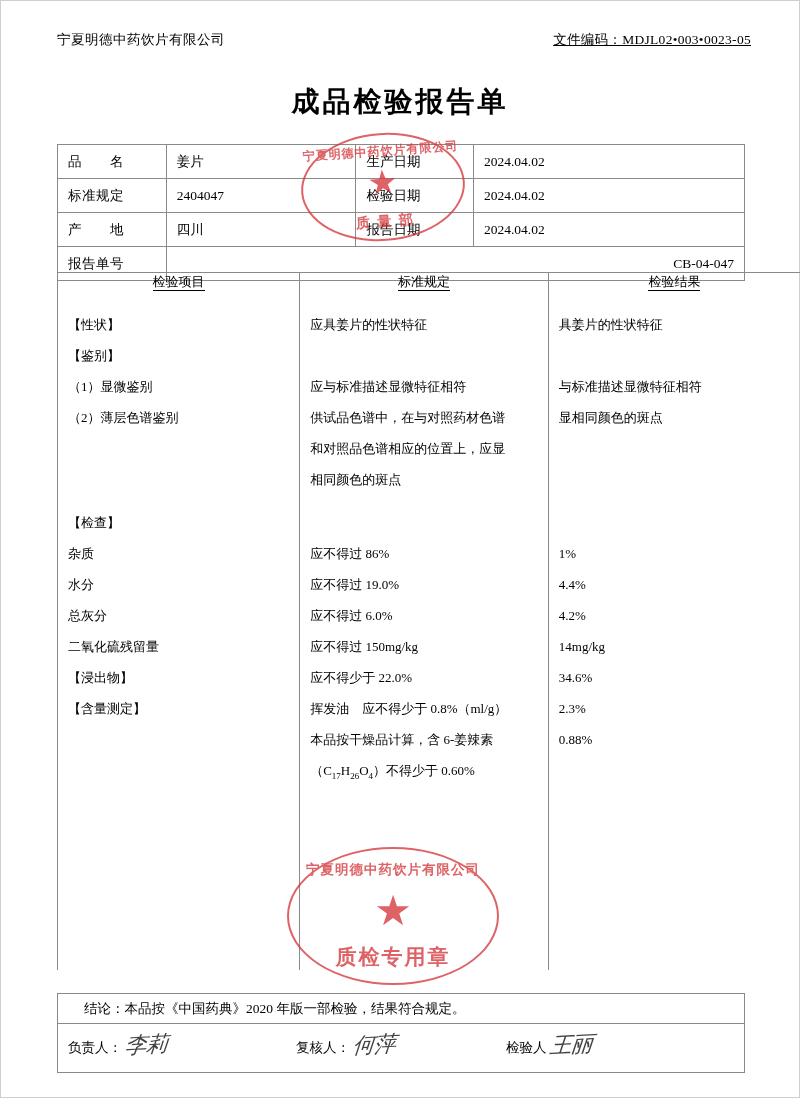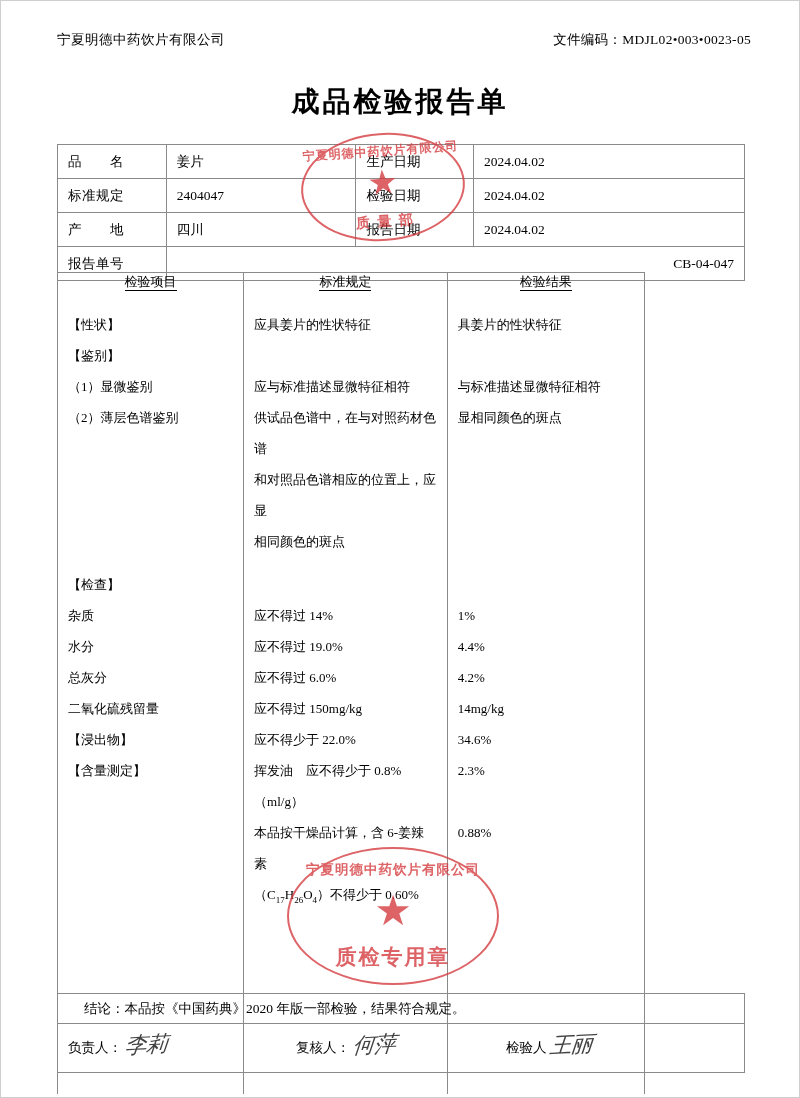--- a/index.html
+++ b/index.html
@@ -31,20 +31,21 @@
     justify-content: space-between;
     align-items: baseline;
     font-size: 13.5px;
   }
   .company-name {
     letter-spacing: 0.5px;
   }
   .doc-code {
     letter-spacing: 0.3px;
     white-space: nowrap;
+    text-decoration: underline;
   }
   .title {
     position: absolute;
     top: 82px;
     left: 0;
     width: 100%;
     text-align: center;
     font-size: 28px;
     font-weight: bold;
     letter-spacing: 3px;
@@ -80,21 +81,21 @@
   .reportno-val { text-align: right; padding-left: 0; }
   .reportno-inner {
     display: block;
     padding-left: 88px;
   }
   
   table.results {
     position: absolute;
     top: 271px;
     left: 56px;
-    width: 588px;
+    width: 744px;
     border-collapse: collapse;
     font-size: 13px;
   }
   table.results td {
     border-left: 1px solid #8a8a8a;
     border-right: 1px solid #8a8a8a;
     padding: 0 10px;
     vertical-align: top;
   }
   .col-item { width: 224px; }
@@ -315,21 +316,21 @@
       </tr>
 
       <tr class="line">
         <td>【检查】</td>
         <td></td>
         <td></td>
       </tr>
 
       <tr class="line">
         <td>杂质</td>
-        <td>应不得过 14%</td>
+        <td>应不得过 86%</td>
         <td>1%</td>
       </tr>
 
       <tr class="line">
         <td>水分</td>
         <td>应不得过 19.0%</td>
         <td>4.4%</td>
       </tr>
 
       <tr class="line">

